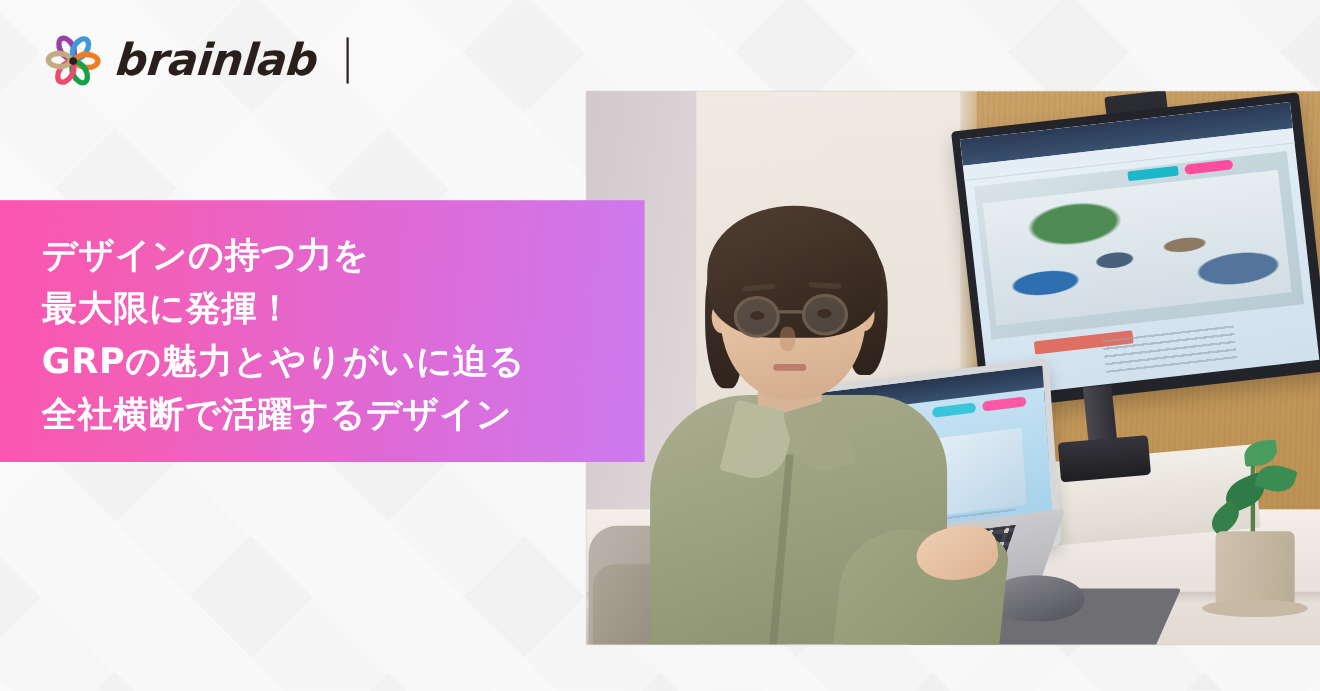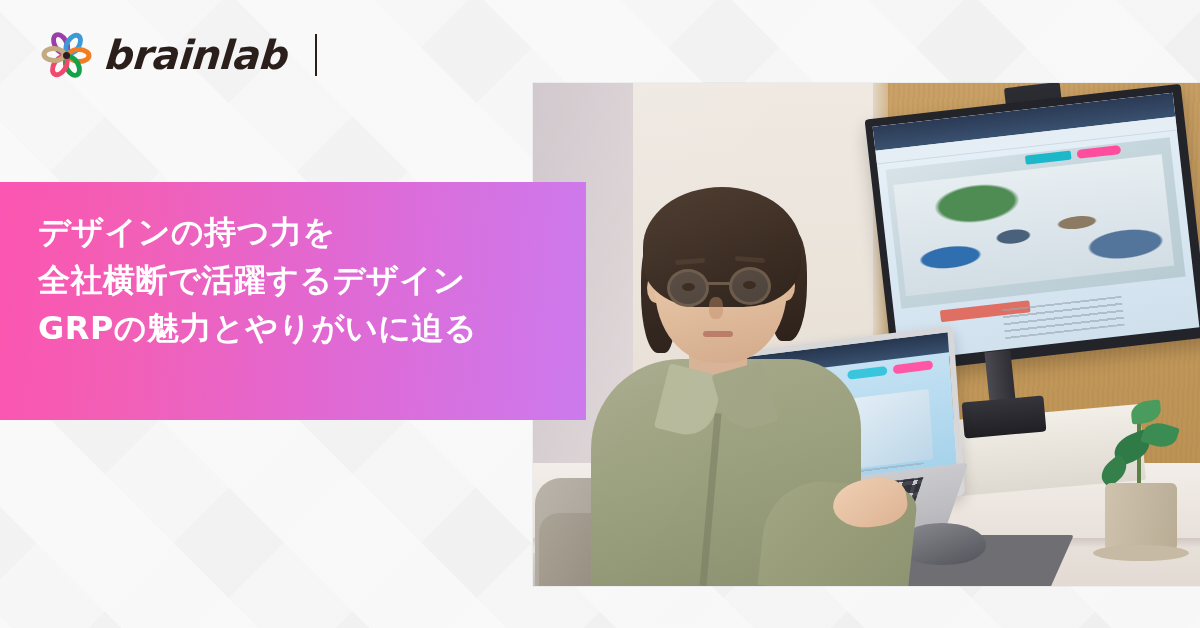--- a/index.html
+++ b/index.html
@@ -446,22 +446,23 @@
       <span class="petal p5"></span>
       <span class="petal p6"></span>
       <span class="logo-core"></span>
     </div>
     <div class="wordmark">brainlab</div>
     <div class="divider"></div>
   </div>
 
   <div class="title-band">
     <div class="title-line">デザインの持つ力を</div>
+    <div class="title-line">最大限に発揮！</div>
+    <div class="title-line">GRPの魅力とやりがいに迫る</div>
     <div class="title-line">全社横断で活躍するデザイン</div>
-    <div class="title-line">GRPの魅力とやりがいに迫る</div>
   </div>
 
   <div class="photo">
     <div class="ph-layer wall-left"></div>
     <div class="ph-layer wall-mid"></div>
     <div class="ph-layer wall-cork-edge"></div>
     <div class="ph-layer wall-cork"></div>
 
     <div class="ph-layer desk"></div>
     <div class="ph-layer desk-edge"></div>

